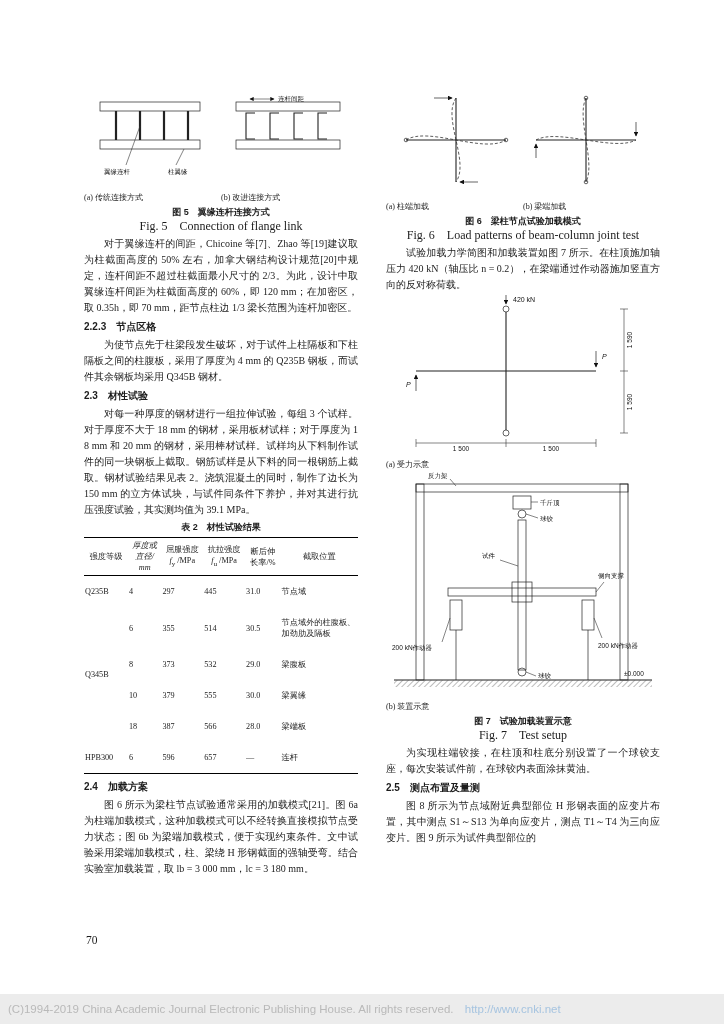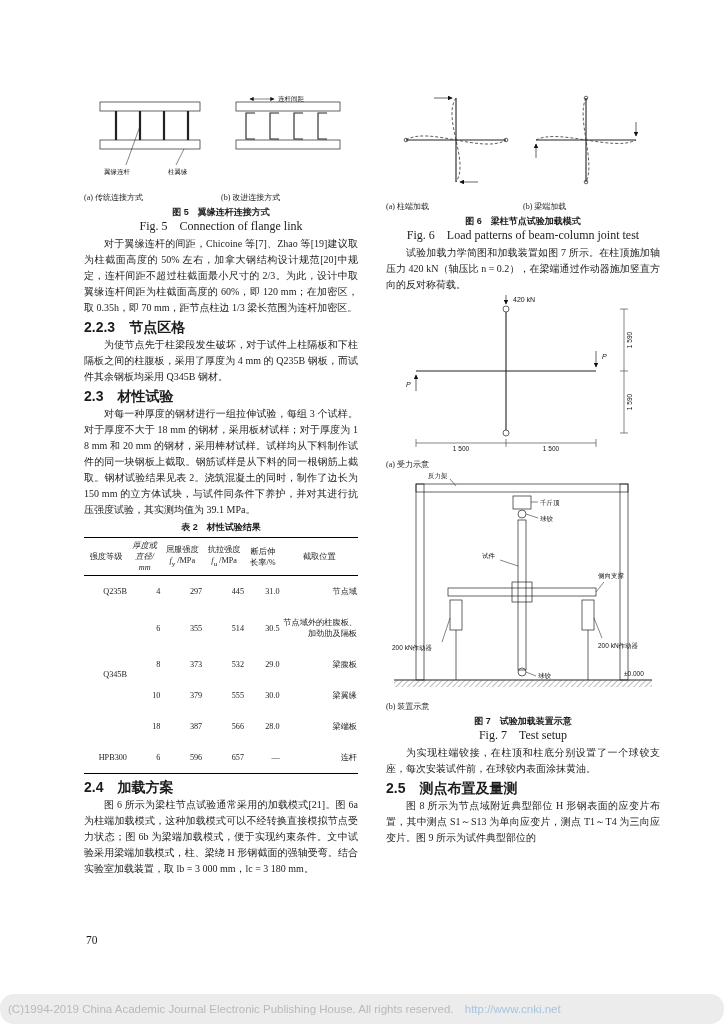--- a/index.html
+++ b/index.html
@@ -14,21 +14,21 @@
   .col {
     position: absolute; top: 90px; width: 274px;
     font-size: 10px; line-height: 16px; text-align: justify;
     word-break: break-all;
   }
   .col-left  { left: 84px; }
   .col-right { left: 386px; }
 
   .body-para { margin: 0; text-indent: 2em; }
   h4 {
-    margin: 3px 0 2px 0; font-size: 14px; font-weight: bold;
+    margin: 3px 0 2px 0; font-size: 10px; font-weight: bold;
     font-family: "Liberation Sans", "DejaVu Sans", sans-serif;
   }
   figure { margin: 0 0 4px 0; }
   .subcaps { display: flex; font-size: 8px; line-height: 11px; margin-top: 1px; }
   .subcaps span { flex: 1; text-align: left; }
   .cap-cn {
     text-align: center; font-weight: bold; font-size: 9px; line-height: 13px; margin-top: 3px;
     font-family: "Liberation Sans", "DejaVu Sans", sans-serif;
   }
   .cap-en { text-align: center; font-size: 12px; line-height: 12px; margin-top: 1px; }
@@ -36,41 +36,41 @@
   .tbl-title { margin-top: 2px; }
   .mat-table {
     width: 100%; border-collapse: collapse; table-layout: fixed;
     font-size: 8.2px; line-height: 11px; margin: 3px 0 5px 0;
     border-top: 1.4px solid #000; border-bottom: 1.4px solid #000;
   }
   .mat-table th {
     border-bottom: 0.8px solid #000; font-weight: normal;
     padding: 2px 1px; vertical-align: middle; text-align: center;
   }
-  .mat-table td { text-align: right; padding: 10px 1px; vertical-align: middle; }
+  .mat-table td { text-align: left; padding: 10px 1px; vertical-align: middle; }
   .hl { display: block; text-align: center; }
   .c-grade { width: 42px; } .c-t { width: 32px; font-style: italic; } .c-fy { width: 40px; }
   .c-fu { width: 40px; } .c-el { width: 34px; } .c-loc { width: 74px; }
 
   svg text {
     font-size: 7px; fill: #111;
     font-family: "Liberation Sans", "DejaVu Sans", sans-serif;
   }
   svg text.sm { font-size: 6.5px; }
   .ln  { stroke: #222; stroke-width: 1.1; fill: none; }
   .ln2 { stroke: #222; stroke-width: 0.7; fill: none; }
   .dash { stroke: #333; stroke-width: 0.8; fill: none; stroke-dasharray: 3 2; }
   .dim  { stroke: #333; stroke-width: 0.6; fill: none; }
 
   .page-number { position: absolute; left: 86px; top: 934px; font-size: 11.5px; }
   .footer {
     position: absolute; left: 0; bottom: 0; width: 724px; height: 30px;
     background: #ececec; color: #b9b9b9;
     font-family: "Liberation Sans", "DejaVu Sans", sans-serif;
-    font-size: 11.5px; line-height: 30px; padding-left: 8px; white-space: nowrap; border-radius: 14px;
+    font-size: 11.5px; line-height: 30px; padding-left: 8px; white-space: nowrap;
   }
   .footer-link { color: #a6c4e0; text-decoration: none; margin-left: 8px; }
 </style>
 </head>
 <body>
 
 <svg width="0" height="0" style="position:absolute" aria-hidden="true">
   <defs>
     <pattern id="hatch" width="4" height="4" patternUnits="userSpaceOnUse" patternTransform="rotate(45)">
       <line x1="0" y1="0" x2="0" y2="4" stroke="#555" stroke-width="0.8"></line>

